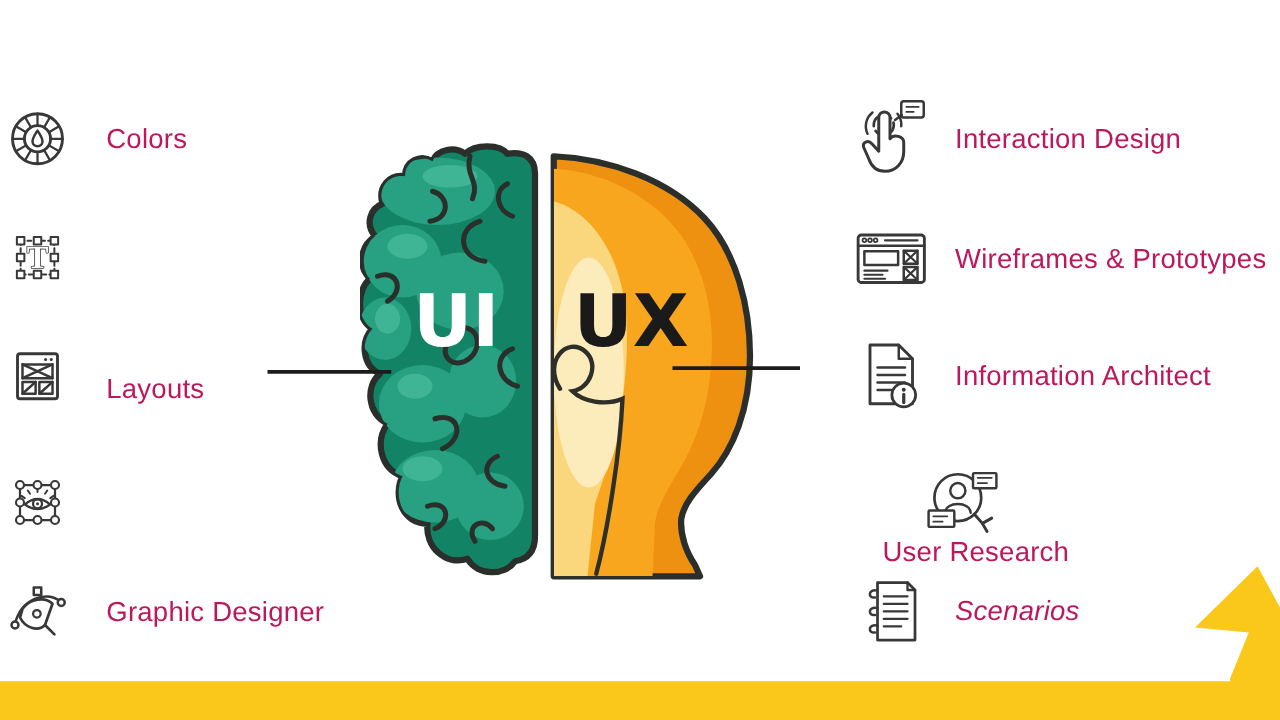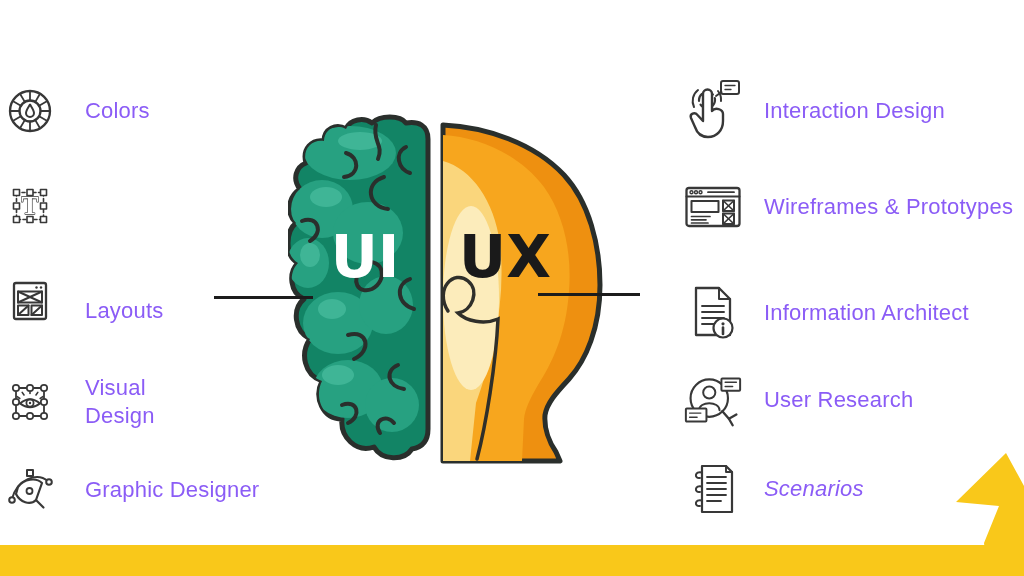--- a/index.html
+++ b/index.html
@@ -3,21 +3,21 @@
 <meta charset="utf-8">
 <style>
   html,body{margin:0;padding:0;background:#e8e8e8;}
   .canvas{
     position:relative;width:1024px;height:576px;background:#ffffff;
     overflow:hidden;font-family:"Liberation Sans","DejaVu Sans",sans-serif;
     color:#3c3c3c;
   }
   .row{position:absolute;display:flex;align-items:center;}
   .iconbox{flex:0 0 auto;display:flex;align-items:center;justify-content:center;}
-  .label{font-size:22px;color:#8b5cf6;letter-spacing:.2px;white-space:nowrap;}
+  .label{font-size:22px;color:#be185d;letter-spacing:.2px;white-space:nowrap;}
   .label.wrap{white-space:normal;max-width:118px;line-height:1.28;}
   .lefticon{width:48px;}
   .left .label{margin-left:31px;}
   .right .label{margin-left:22px;}
   svg.icon{stroke:#383838;fill:none;stroke-linecap:round;stroke-linejoin:round;}
   .connector{position:absolute;height:3px;background:#1c1c1c;z-index:6;}
   .bottom-bar{position:absolute;left:0;bottom:0;width:1024px;height:31px;background:#f9c81a;z-index:4;}
   .starburst{position:absolute;left:954px;top:453px;z-index:3;}
   .center-illustration{position:absolute;left:288px;top:113px;z-index:2;}
   .ui-text{font-family:"DejaVu Sans","Liberation Sans",sans-serif;font-weight:bold;}
@@ -106,21 +106,20 @@
             <circle cx="24" cy="10" r="3.2"></circle>
             <circle cx="38" cy="10" r="3.2"></circle>
           <circle cx="10" cy="24" r="3.2"></circle>
             <circle cx="38" cy="24" r="3.2"></circle>
           <circle cx="10" cy="38" r="3.2"></circle>
             <circle cx="24" cy="38" r="3.2"></circle>
             <circle cx="38" cy="38" r="3.2"></circle>
         </g>
       </svg>
     </div>
-    <div class="label wrap">Visual Design</div>
   </div>
 
   <div class="row left" style="left:6px;top:466px;height:48px;">
     <div class="iconbox lefticon">
       <svg class="icon" width="48" height="48" viewBox="0 0 48 48" stroke-width="2">
         <path d="M6,33 C11,13 31,6 42,15"></path>
         <rect x="21" y="4" width="6" height="6" fill="#ffffff"></rect>
         <circle cx="6" cy="34" r="2.8" fill="#ffffff"></circle>
         <circle cx="43" cy="16" r="2.8" fill="#ffffff"></circle>
         <path d="M12,21 C18,13 30,11 36,17 L30,34 C24,40 14,36 10,28 Z" stroke-width="2.2" fill="#ffffff"></path>
@@ -164,38 +163,38 @@
         <line x1="39" y1="17.5" x2="50" y2="28" stroke-width="1.7"></line>
           <line x1="50" y1="17.5" x2="39" y2="28" stroke-width="1.7"></line>
         <rect x="39" y="30.5" width="11" height="10.5" stroke-width="2"></rect>
         <line x1="39" y1="30.5" x2="50" y2="41" stroke-width="1.7"></line>
           <line x1="50" y1="30.5" x2="39" y2="41" stroke-width="1.7"></line>
       </svg>
     </div>
     <div class="label">Wireframes &amp; Prototypes</div>
   </div>
 
-  <div class="row right" style="left:684px;top:284px;height:58px;text-align:center;">
+  <div class="row right" style="left:684px;top:272px;height:58px;text-align:center;">
     <div class="iconbox" style="width:58px;">
       <svg class="icon" width="52" height="58" viewBox="0 0 52 58" stroke-width="2.3">
         <path d="M9,4 H32 L43,15 V51 H9 Z"></path>
         <path d="M32,4 V15 H43" stroke-width="2"></path>
         <line x1="15" y1="22" x2="37" y2="22" stroke-width="1.9"></line>
         <line x1="15" y1="28" x2="37" y2="28" stroke-width="1.9"></line>
         <line x1="15" y1="34" x2="37" y2="34" stroke-width="1.9"></line>
         <line x1="15" y1="40" x2="28" y2="40" stroke-width="1.9"></line>
         <circle cx="36" cy="44" r="9.5" fill="#ffffff" stroke-width="2.2"></circle>
         <circle cx="36" cy="39.8" r="1.6" fill="#383838" stroke="none"></circle>
         <path d="M36,43.5 V50" stroke-width="2.6"></path>
       </svg>
     </div>
     <div class="label">Information Architect</div>
   </div>
 
-  <div class="row right" style="left:684px;top:371px;height:58px;">
+  <div class="row right" style="left:684px;top:371px;height:58px;flex-direction:column;">
     <div class="iconbox" style="width:58px;">
       <svg class="icon" width="62" height="58" viewBox="0 0 62 58" stroke-width="2.3">
         <circle cx="27" cy="27" r="20"></circle>
         <circle cx="27" cy="21" r="6.5" stroke-width="2.1"></circle>
         <path d="M16,40 C16,30 38,30 38,40" stroke-width="2.1"></path>
         <path d="M41,41 L48,49" stroke-width="2.5"></path>
         <path d="M48,49 L56,44.5 M48,49 L52,56" stroke-width="2.5"></path>
         <rect x="40" y="6" width="20" height="13" rx="1" fill="#ffffff" stroke-width="2.1"></rect>
         <line x1="44" y1="10" x2="56" y2="10" stroke-width="1.5"></line>
         <line x1="44" y1="14.5" x2="52" y2="14.5" stroke-width="1.5"></line>

